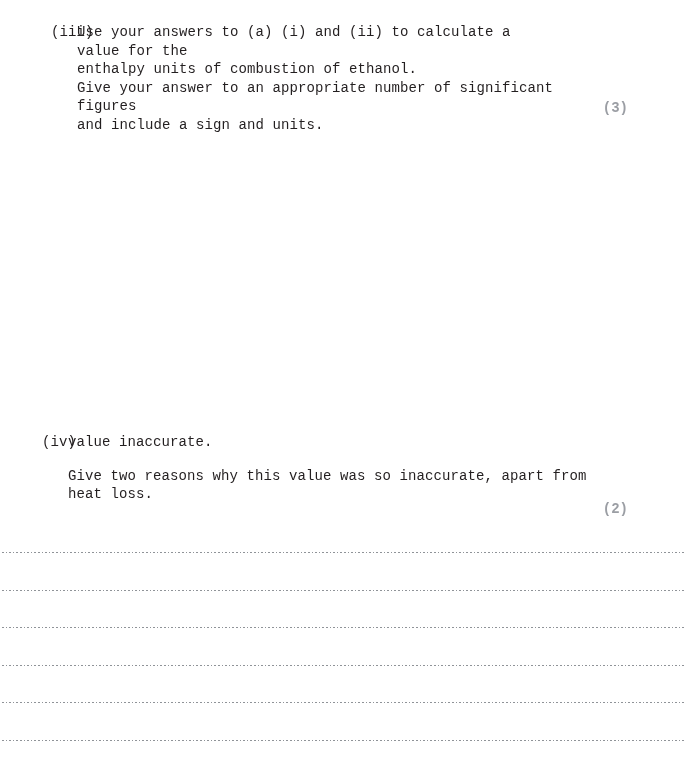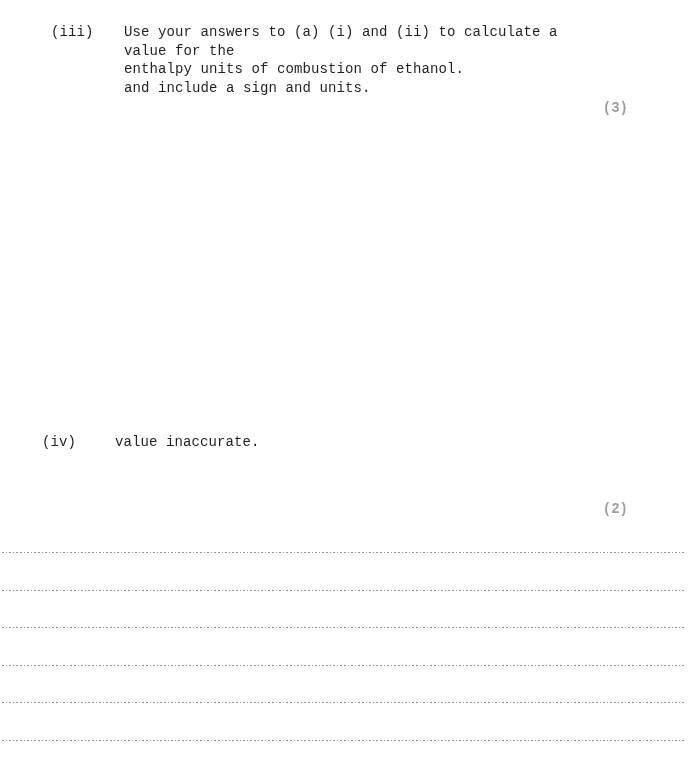--- a/index.html
+++ b/index.html
@@ -23,21 +23,20 @@
     font-size: 14px;
     line-height: 18.5px;
     letter-spacing: 0.1px;
   }
   .qnum {
     flex: 0 0 26px;
     width: 26px;
   }
   .qtext {
     flex: 1 1 auto;
-    margin-left: 47px;
   }
   .q-iii {
     top: 23px;
     left: 51px;
     width: 510px;
   }
   .q-iv {
     top: 433px;
     left: 42px;
     width: 580px;
@@ -68,30 +67,32 @@
 </head>
 <body>
 
 <div class="page">
 
   <section class="question q-iii">
     <div class="qnum">(iii)</div>
     <div class="qtext">
       <div>Use your answers to (a) (i) and (ii) to calculate a value for the</div>
       <div>enthalpy units of combustion of ethanol.</div>
+      <div>Give your answer to an appropriate number of significant figures</div>
       <div>and include a sign and units.</div>
     </div>
   </section>
 
   <div class="marks marks-iii">(3)</div>
 
   <section class="question q-iv">
     <div class="qnum">(iv)</div>
     <div class="qtext">
       <div>value inaccurate.</div>
+      <div class="para2">Give two reasons why this value was so inaccurate, apart from heat loss.</div>
     </div>
   </section>
 
   <div class="marks marks-iv">(2)</div>
 
   <div id="answer-lines">
       <div class="answer-line" style="top: 552px;"></div>
       <div class="answer-line" style="top: 589.5px;"></div>
       <div class="answer-line" style="top: 627px;"></div>
       <div class="answer-line" style="top: 664.5px;"></div>

